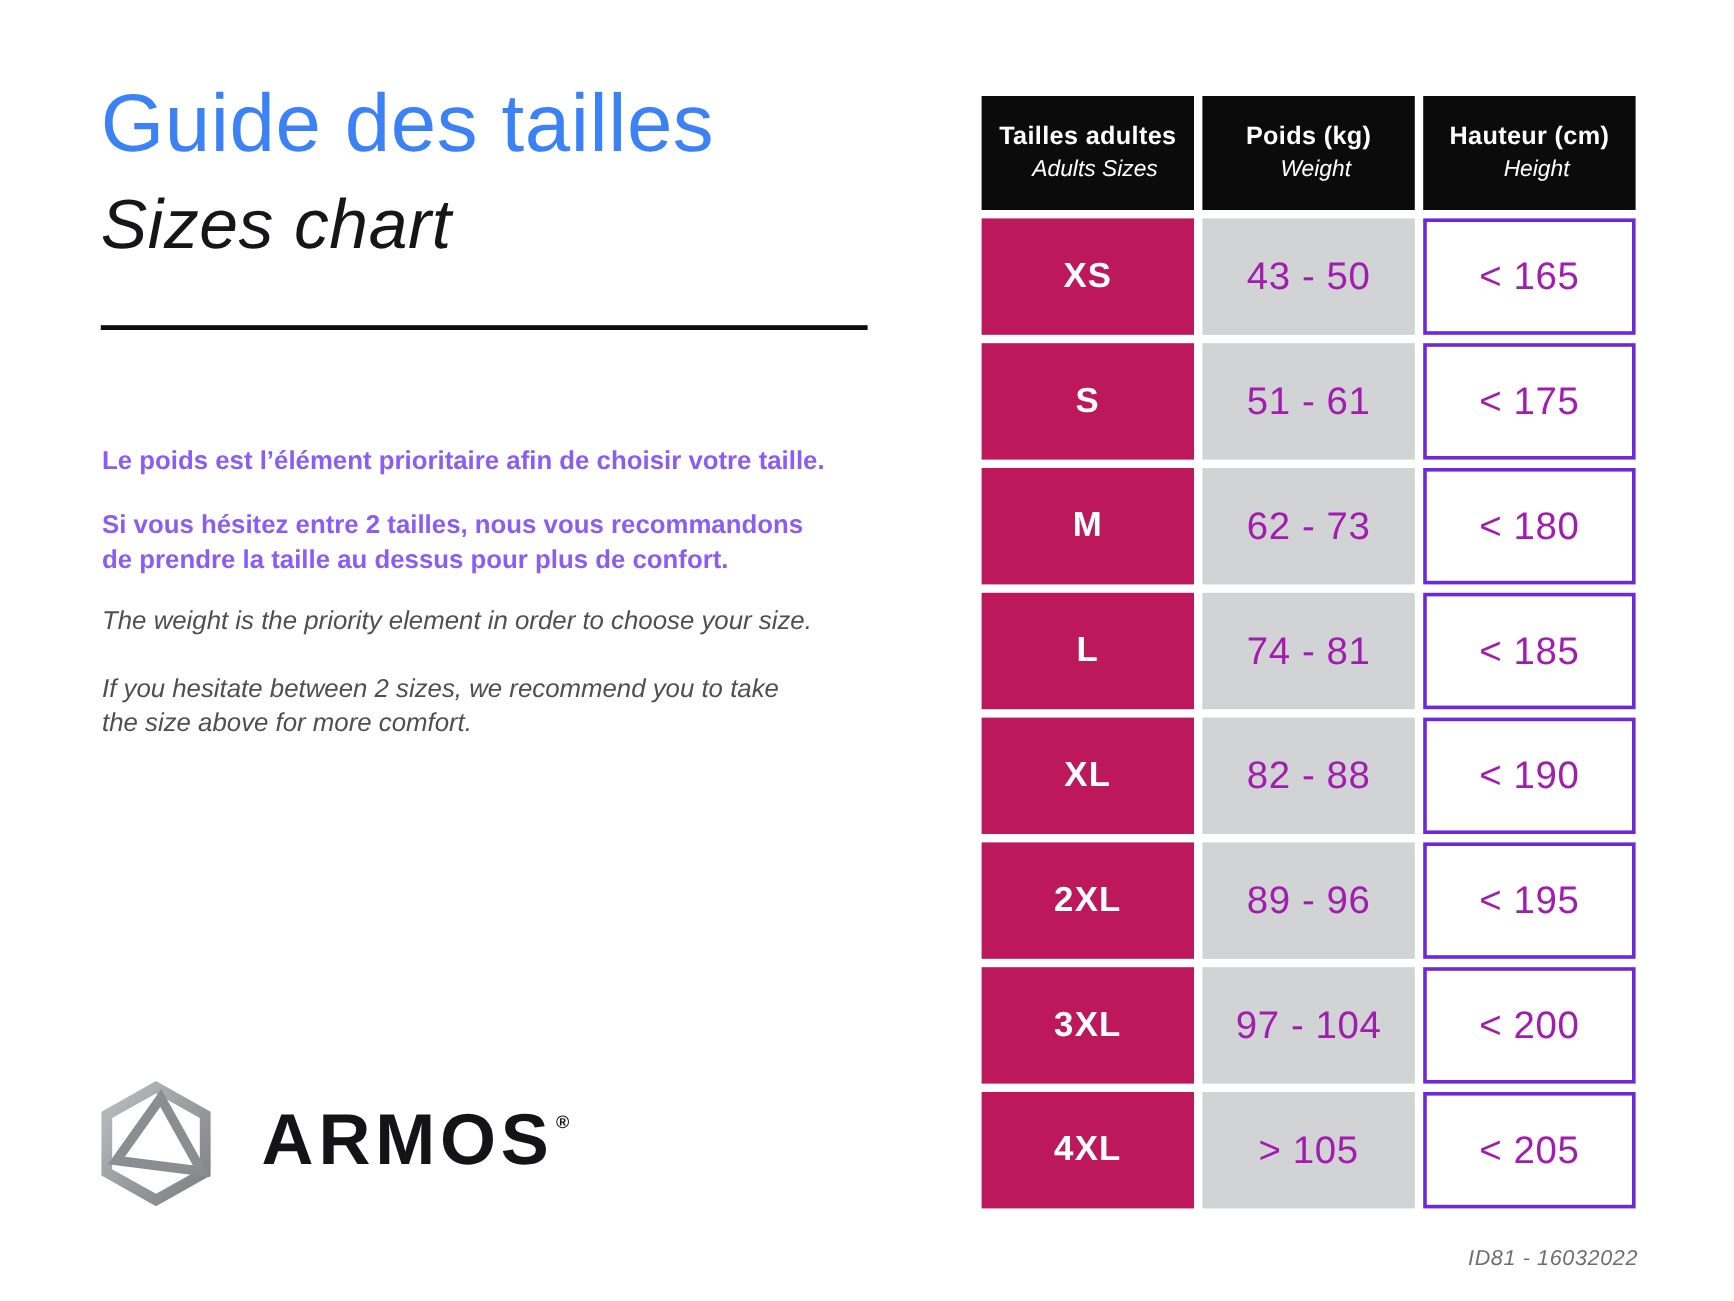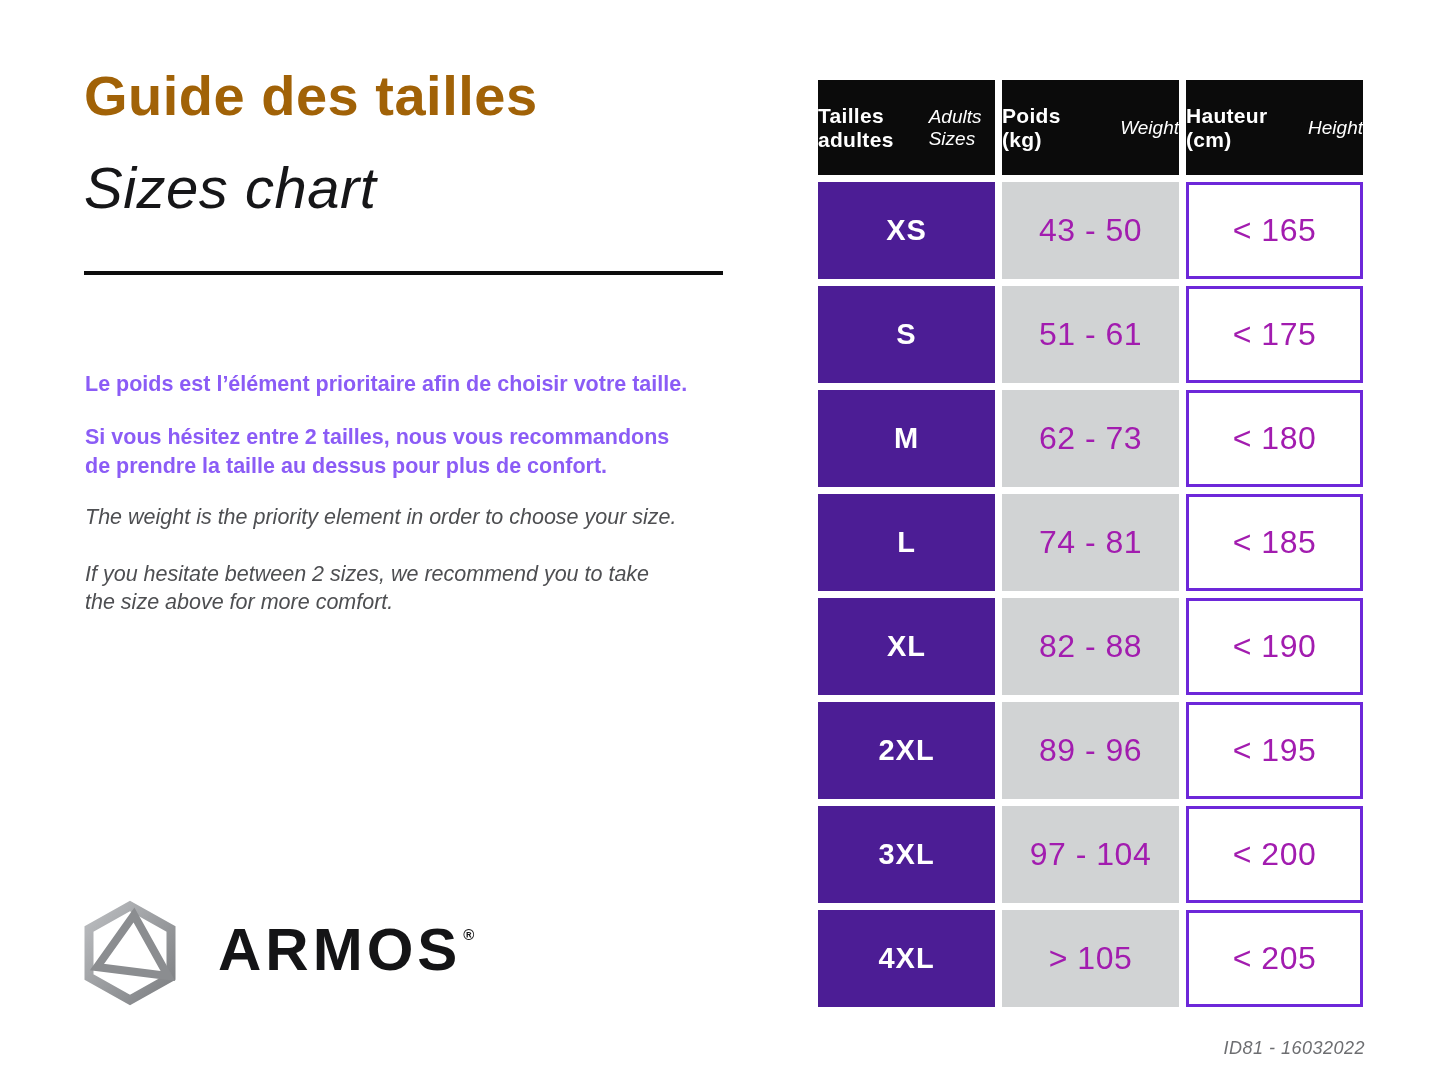--- a/index.html
+++ b/index.html
@@ -9,21 +9,21 @@
     width: 1445px;
     height: 1084px;
     background: #ffffff;
     font-family: "Liberation Sans", sans-serif;
     overflow: hidden;
   }
 
   
   .title {
     position: absolute; left: 84px; top: 64px;
-    font-size: 56px; font-weight: 700; color: #a16207;
+    font-size: 68px; font-weight: 400; color: #3b82f6;
     letter-spacing: 0.5px; line-height: 1.15;
   }
   .subtitle {
     position: absolute; left: 84px; top: 155px;
     font-size: 58px; font-style: italic; font-weight: 400;
     color: #161618; letter-spacing: 0.5px; line-height: 1.15;
   }
   .divider {
     position: absolute; left: 84px; top: 271px;
     width: 639px; height: 4px; background: #0d0d0d;
@@ -39,31 +39,31 @@
   
   .size-table {
     position: absolute; left: 818px; top: 80px;
     display: grid;
     grid-template-columns: 177px 177px 177px;
     grid-template-rows: 95px repeat(8, 97px);
     gap: 7px;
   }
   .th {
     background: #0b0b0b; color: #ffffff;
-    display: flex; flex-direction: row;
+    display: flex; flex-direction: column;
     align-items: center; justify-content: center; gap: 5px;
   }
   .th-fr { font-size: 21px; font-weight: 700; letter-spacing: 0.3px; }
   .th-en { font-size: 19px; font-style: italic; font-weight: 400; margin-left: 12px; }
   .cell {
     display: flex; align-items: center; justify-content: center;
     font-size: 32px; font-weight: 500; color: #a21caf; letter-spacing: 0.5px;
   }
   .cell.size {
-    background: #4c1d95; color: #ffffff;
+    background: #be185d; color: #ffffff;
     font-weight: 800; font-size: 29px; letter-spacing: 1px;
   }
   .cell.weight { background: #d1d3d4; }
   .cell.height { background: #ffffff; border: 3px solid #6d28d9; }
 
   
   .logo {
     position: absolute; left: 80px; top: 900px;
     display: flex; align-items: center;
   }

